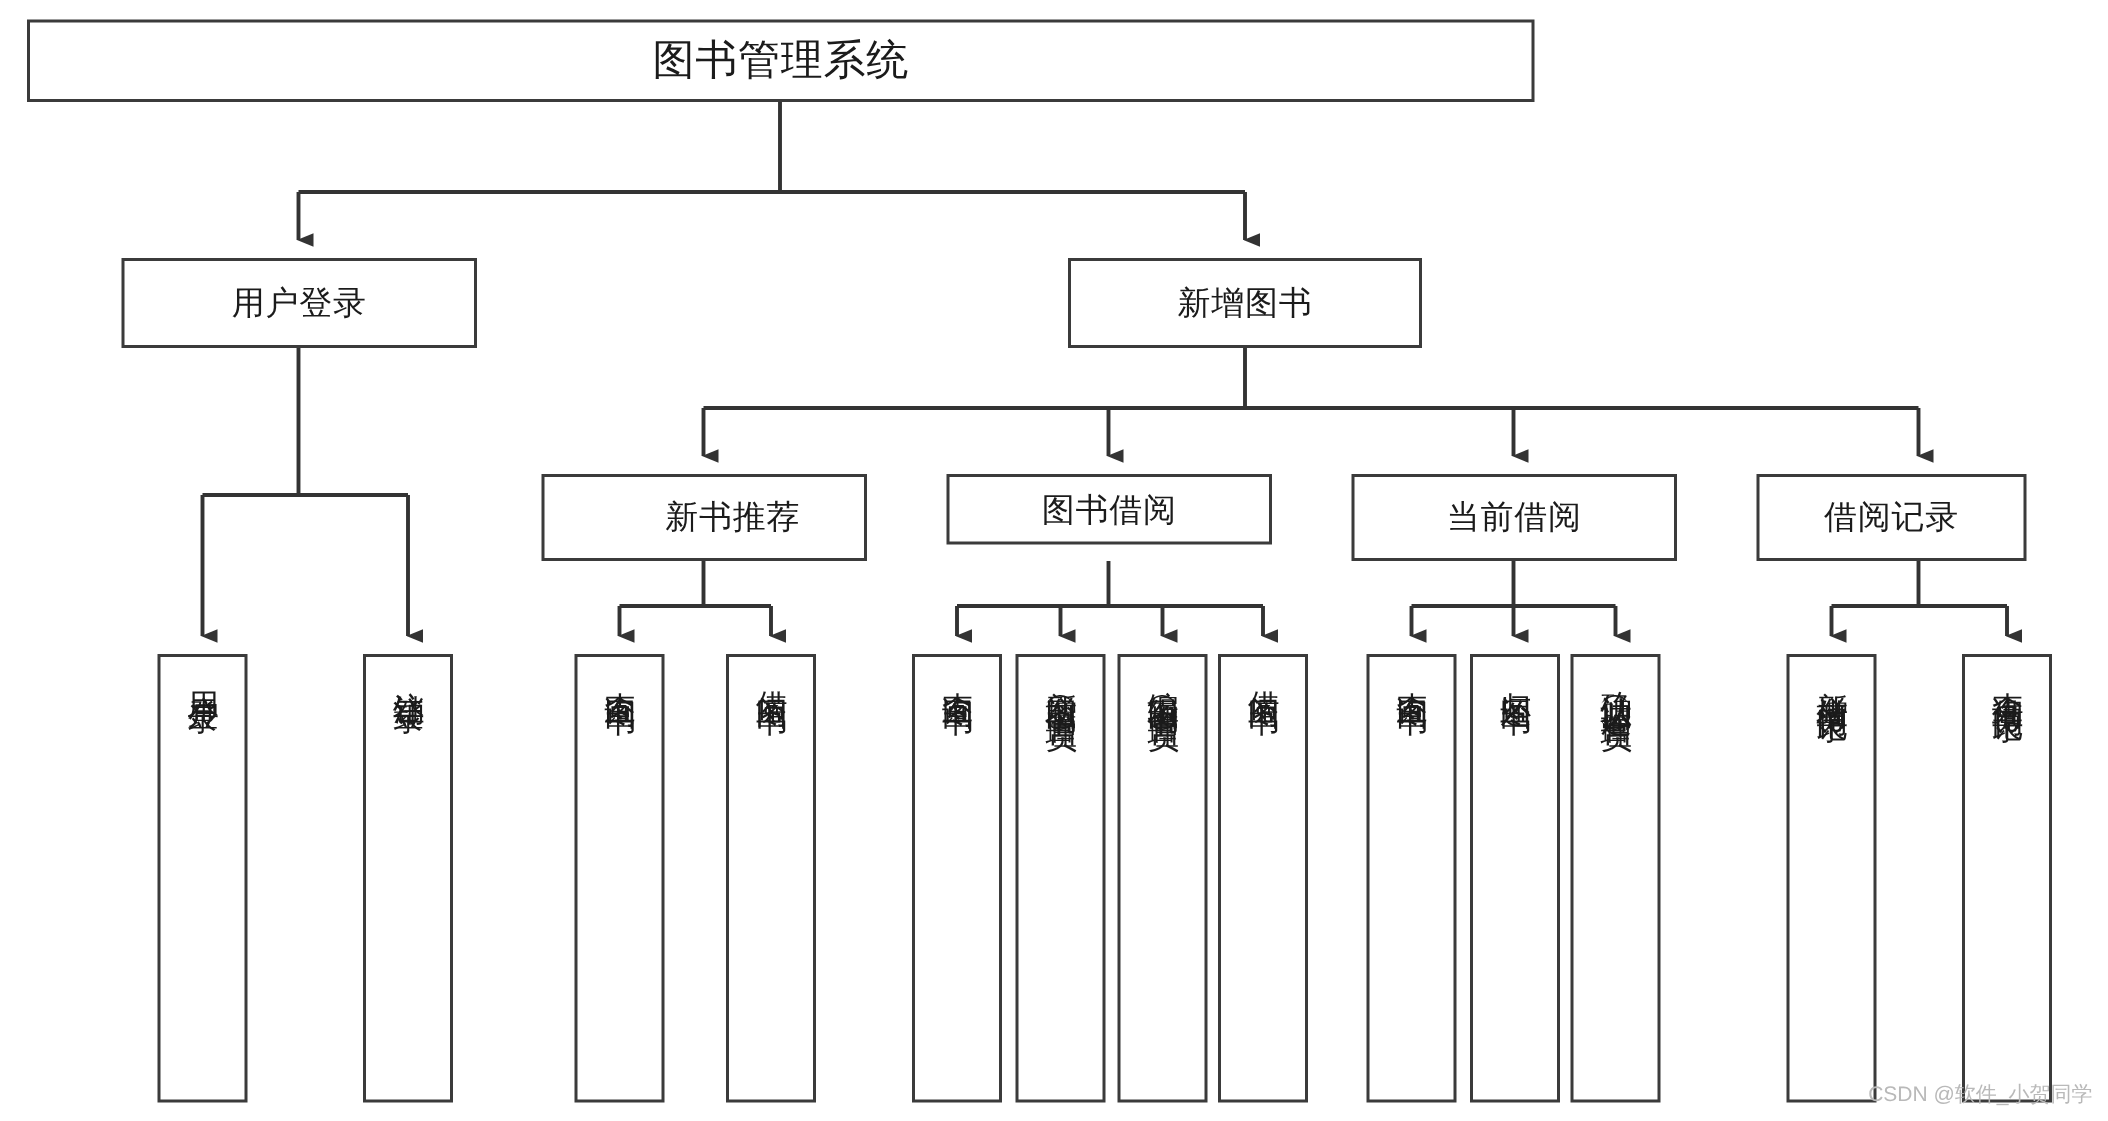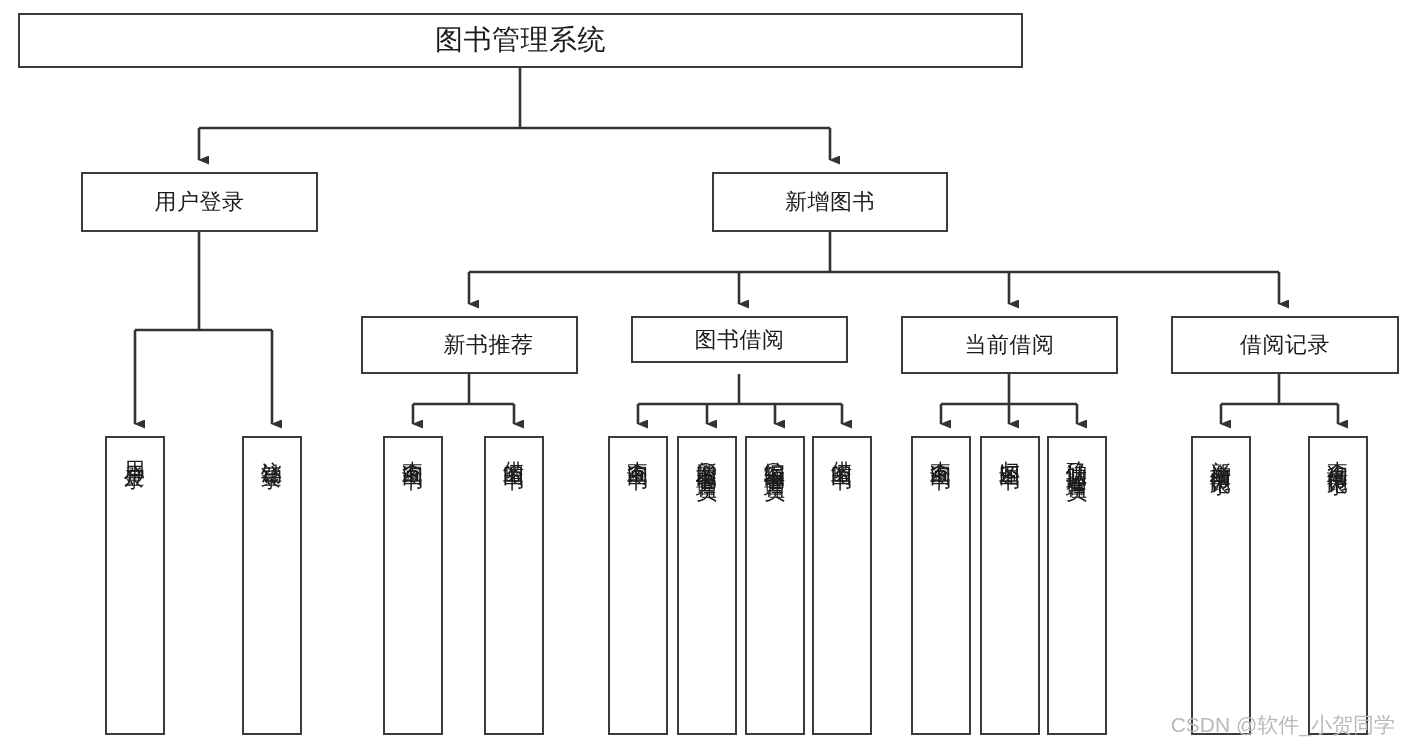--- a/index.html
+++ b/index.html
@@ -60,21 +60,21 @@
     text-orientation: upright;
     font-size: 21px;
     letter-spacing: 3px;
     line-height: 1;
     white-space: nowrap;
   }
   .watermark {
     position: absolute;
     right: 10px;
     bottom: 8px;
-    font-size: 21px;
+    font-size: 14px;
     color: #b9b9b9;
     z-index: 5;
     white-space: nowrap;
   }
 </style>
 </head>
 <body>
 
 <div id="canvas">
 
@@ -141,21 +141,21 @@
 
   <div class="node level3" style="left:361px; top:316px; width:217px; height:58px;padding-left:38px;">
     <span class="node-label">新书推荐</span>
   </div>
   <div class="node level3" style="left:631px; top:316px; width:217px; height:47px;">
     <span class="node-label">图书借阅</span>
   </div>
   <div class="node level3" style="left:901px; top:316px; width:217px; height:58px;">
     <span class="node-label">当前借阅</span>
   </div>
-  <div class="node level3" style="left:1171px; top:316px; width:228px; height:58px;">
+  <div class="node level3" style="left:1171px; top:316px; width:180px; height:58px;">
     <span class="node-label">借阅记录</span>
   </div>
 
   <div class="node leaf" style="left:105px; top:436px; width:60px; height:299px;">
     <span class="node-label">用户登录</span>
   </div>
   <div class="node leaf" style="left:242px; top:436px; width:60px; height:299px;">
     <span class="node-label">注销登录</span>
   </div>
 

